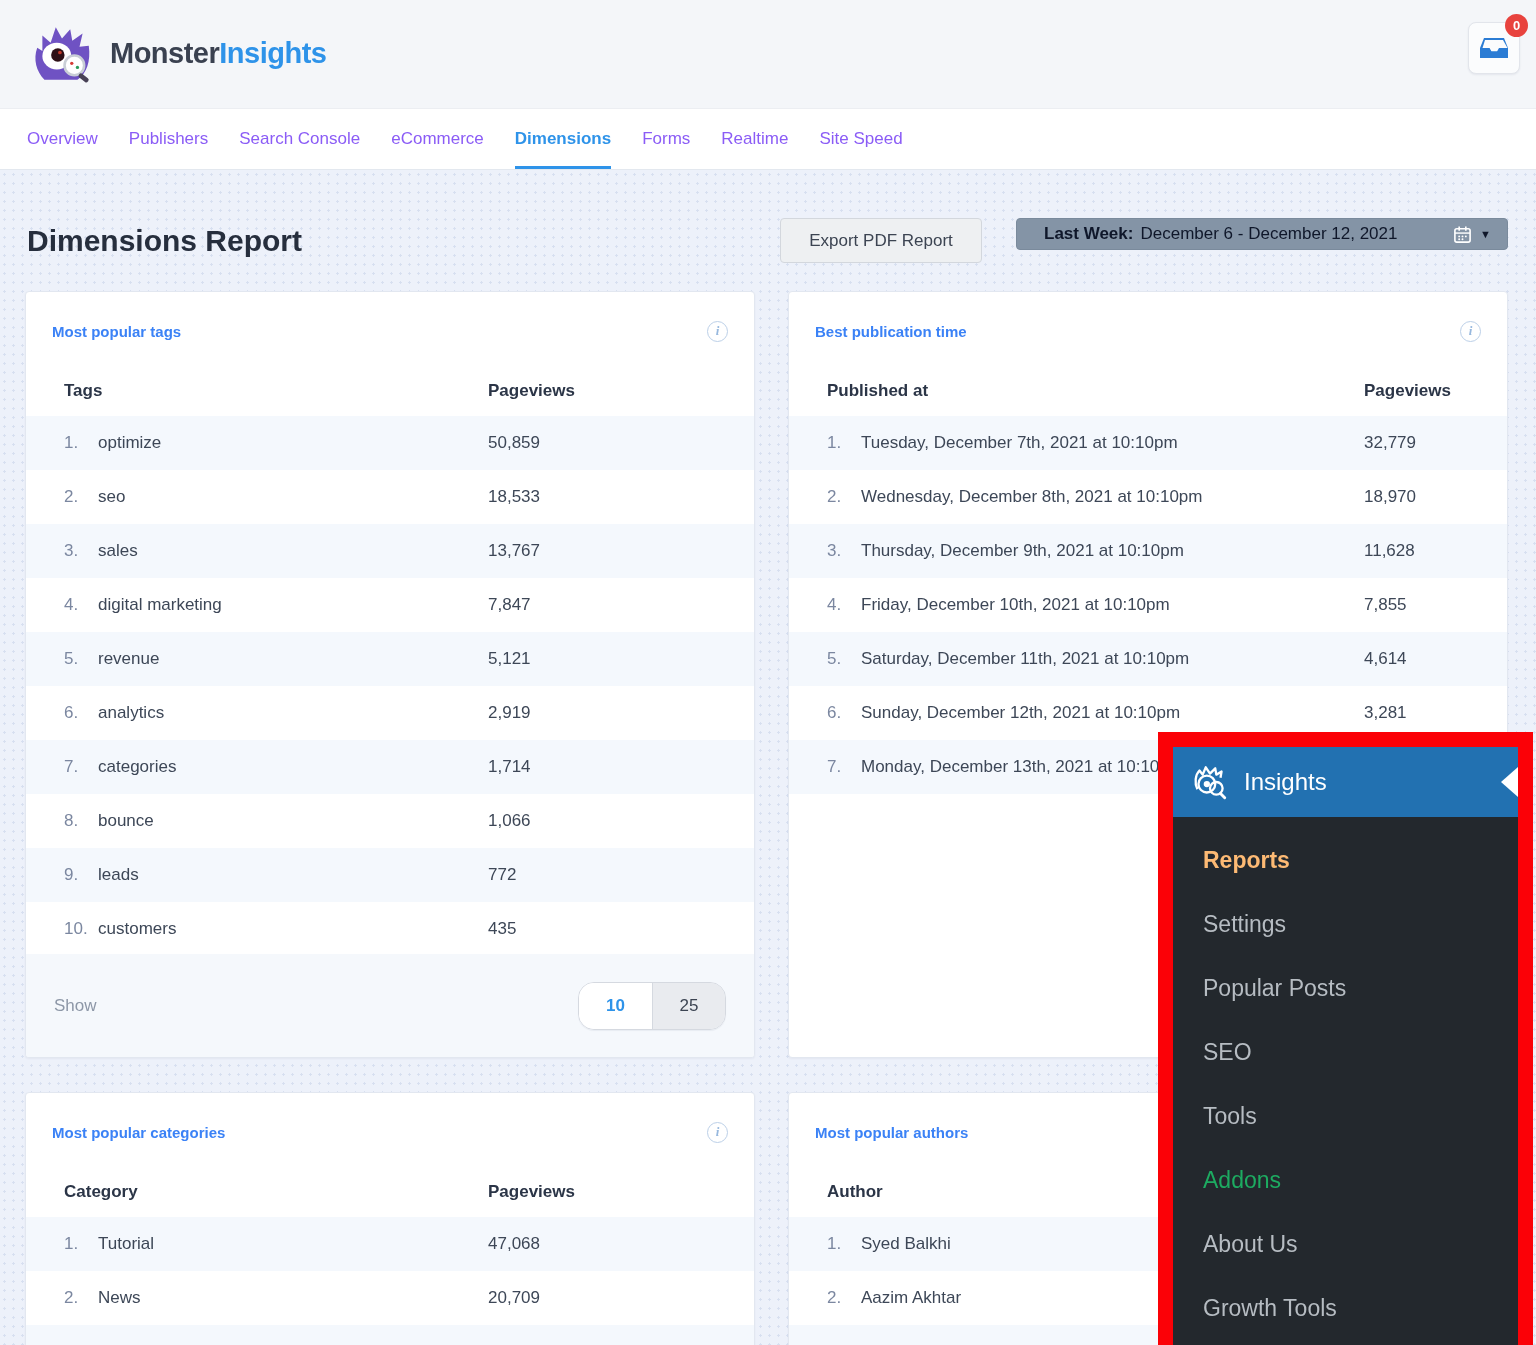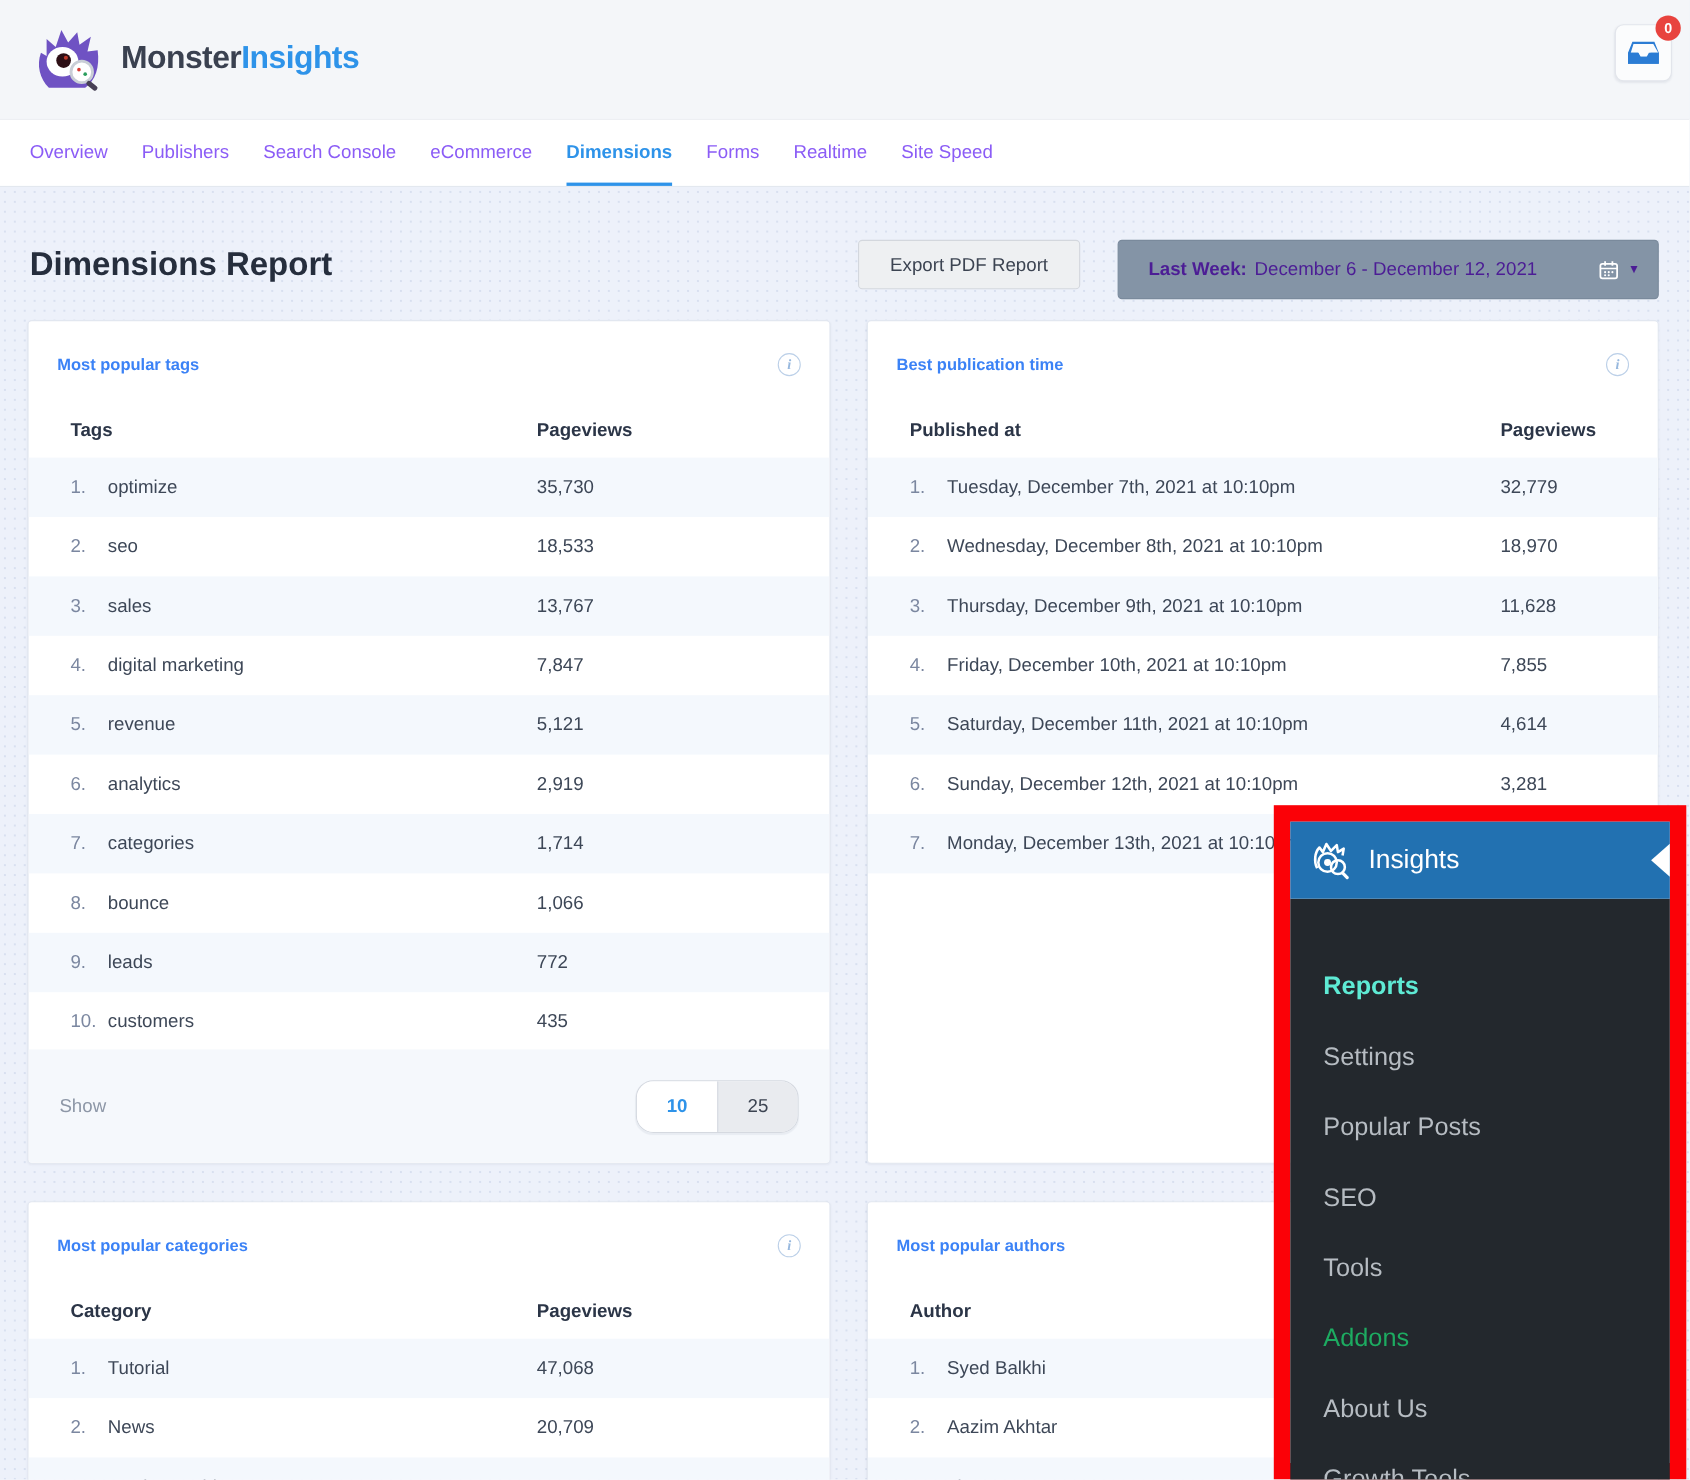--- a/index.html
+++ b/index.html
@@ -35,22 +35,22 @@
   
   .content-bg { position:absolute; left:0; top:170px; width:1536px; height:1175px; background-color:#edf1fa;
     background-image:radial-gradient(rgba(168,184,216,.30) 1px, transparent 1.2px); background-size:9px 9px; z-index:1; }
 
   .page-title { position:absolute; left:27px; top:224px; font-size:30px; font-weight:bold; color:#262e3d; z-index:10; }
 
   .export-btn { position:absolute; left:780px; top:218px; width:202px; height:45px; background:#eef0f2;
     border:1px solid #d3d7dd; border-radius:4px; font-size:17px; color:#3c4452; display:flex; align-items:center;
     justify-content:center; cursor:pointer; z-index:10; font-family:inherit; }
 
-  .date-picker { position:absolute; left:1016px; top:218px; width:492px; height:54px; background:#8494a6;
-    border:1px solid #7a8a9c; border-radius:4px; color:#4c1d95; display:flex; align-items:center; padding:0 16px 0 27px;
+  .date-picker { position:absolute; left:1016px; top:218px; width:492px; height:32px; background:#8494a6;
+    border:1px solid #7a8a9c; border-radius:4px; color:#0f172a; display:flex; align-items:center; padding:0 16px 0 27px;
     cursor:pointer; z-index:10; font-size:17px; }
   .date-picker .bold { font-weight:bold; margin-right:7px; }
   .date-picker .cal { margin-left:auto; display:flex; align-items:center; gap:8px; }
   .date-picker .caret { font-size:11px; }
 
   
   .card { position:absolute; background:#fff; border:1px solid #e2e7f0; border-radius:4px;
     box-shadow:0 1px 2px rgba(30,45,80,.05); z-index:10; overflow:hidden; }
   #card-tags { left:25px; top:291px; width:730px; height:767px; }
   #card-pub  { left:788px; top:291px; width:720px; height:767px; }
@@ -86,21 +86,21 @@
   
   .overlay { position:absolute; left:1158px; top:732px; right:3px; bottom:0; border:15px solid #fb0107;
     z-index:60; display:flex; flex-direction:column; }
   .wp-head { height:70px; background:#2271b1; display:flex; align-items:center; padding:0 16px; position:relative; flex:0 0 70px; }
   .wp-head .wp-logo { width:42px; height:42px; }
   .wp-head .wp-brand { color:#fff; font-size:24px; margin-left:13px; }
   .wp-arrow { position:absolute; right:0; top:50%; transform:translateY(-50%); width:0; height:0;
     border-top:15px solid transparent; border-bottom:15px solid transparent; border-right:17px solid #fff; cursor:pointer; }
   .wp-menu { flex:1; background:#23282d; padding:30px 0 0 30px; list-style:none; }
   .wp-menu li { font-size:23px; color:#b6bcc2; margin-bottom:37px; cursor:pointer; }
-  .wp-menu li.active { color:#5eead4; font-weight:bold;margin-top:36px; }
+  .wp-menu li.active { color:#fdba74; font-weight:bold; }
   .wp-menu li.green { color:#1dab61; }
 </style>
 </head>
 <body>
 
 <div class="top-band">
   <div class="brand">
     <svg viewBox="0 0 64 64">
       <path fill="#6f52c3" d="M14 58 C6 50 3 38 7 27 L12 30 L12 15 L20 22 L25 7 L31 18 L39 9 L41 20 L51 13 L48 26 L57 25 C59 40 55 52 46 58 Z"></path>
       <ellipse cx="26" cy="35" rx="14" ry="13" fill="#ffffff"></ellipse>
@@ -163,21 +163,21 @@
     <div class="card-title">Most popular tags</div>
     <div class="info-icon">i</div>
   </div>
   <div class="thead grid-a">
     <div>Tags</div>
     <div>Pageviews</div>
   </div>
   <div class="rows">
     <div class="row grid-a">
         <div><span class="rank">1.</span><span>optimize</span></div>
-        <div class="cell-val">35,730</div>
+        <div class="cell-val">50,859</div>
       </div>
     <div class="row grid-a">
         <div><span class="rank">2.</span><span>seo</span></div>
         <div class="cell-val">18,533</div>
       </div>
     <div class="row grid-a">
         <div><span class="rank">3.</span><span>sales</span></div>
         <div class="cell-val">13,767</div>
       </div>
     <div class="row grid-a">

